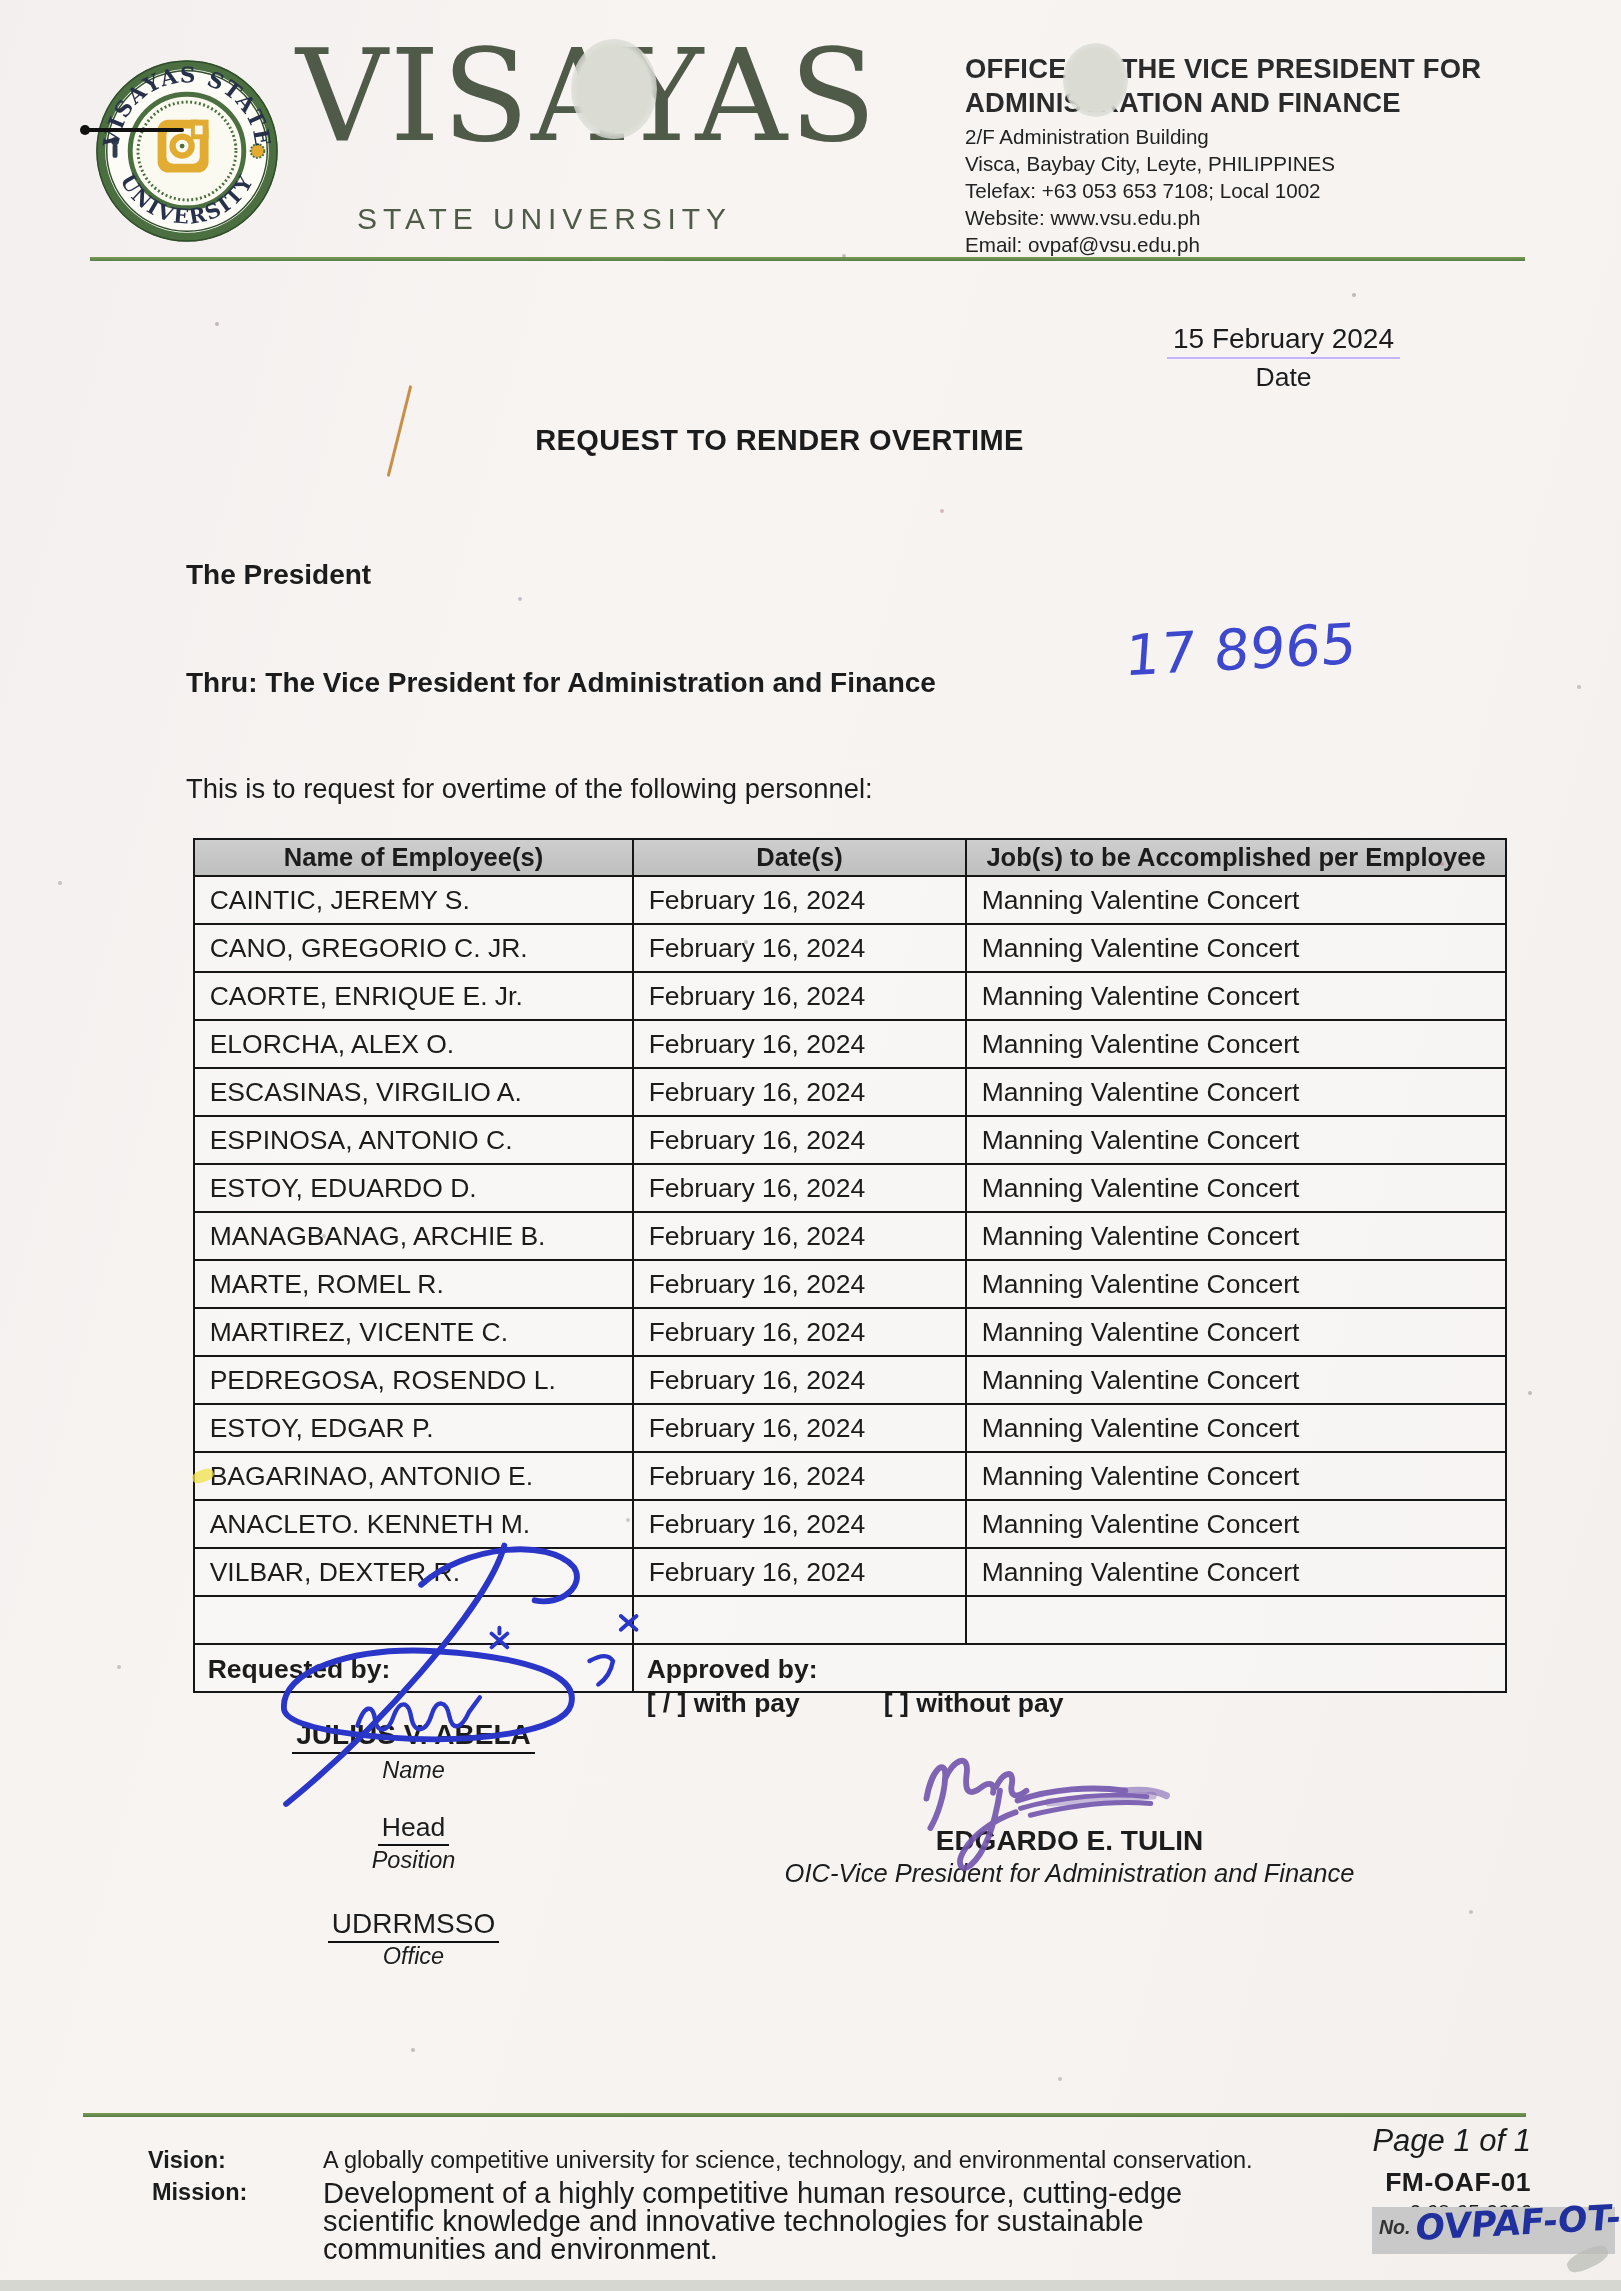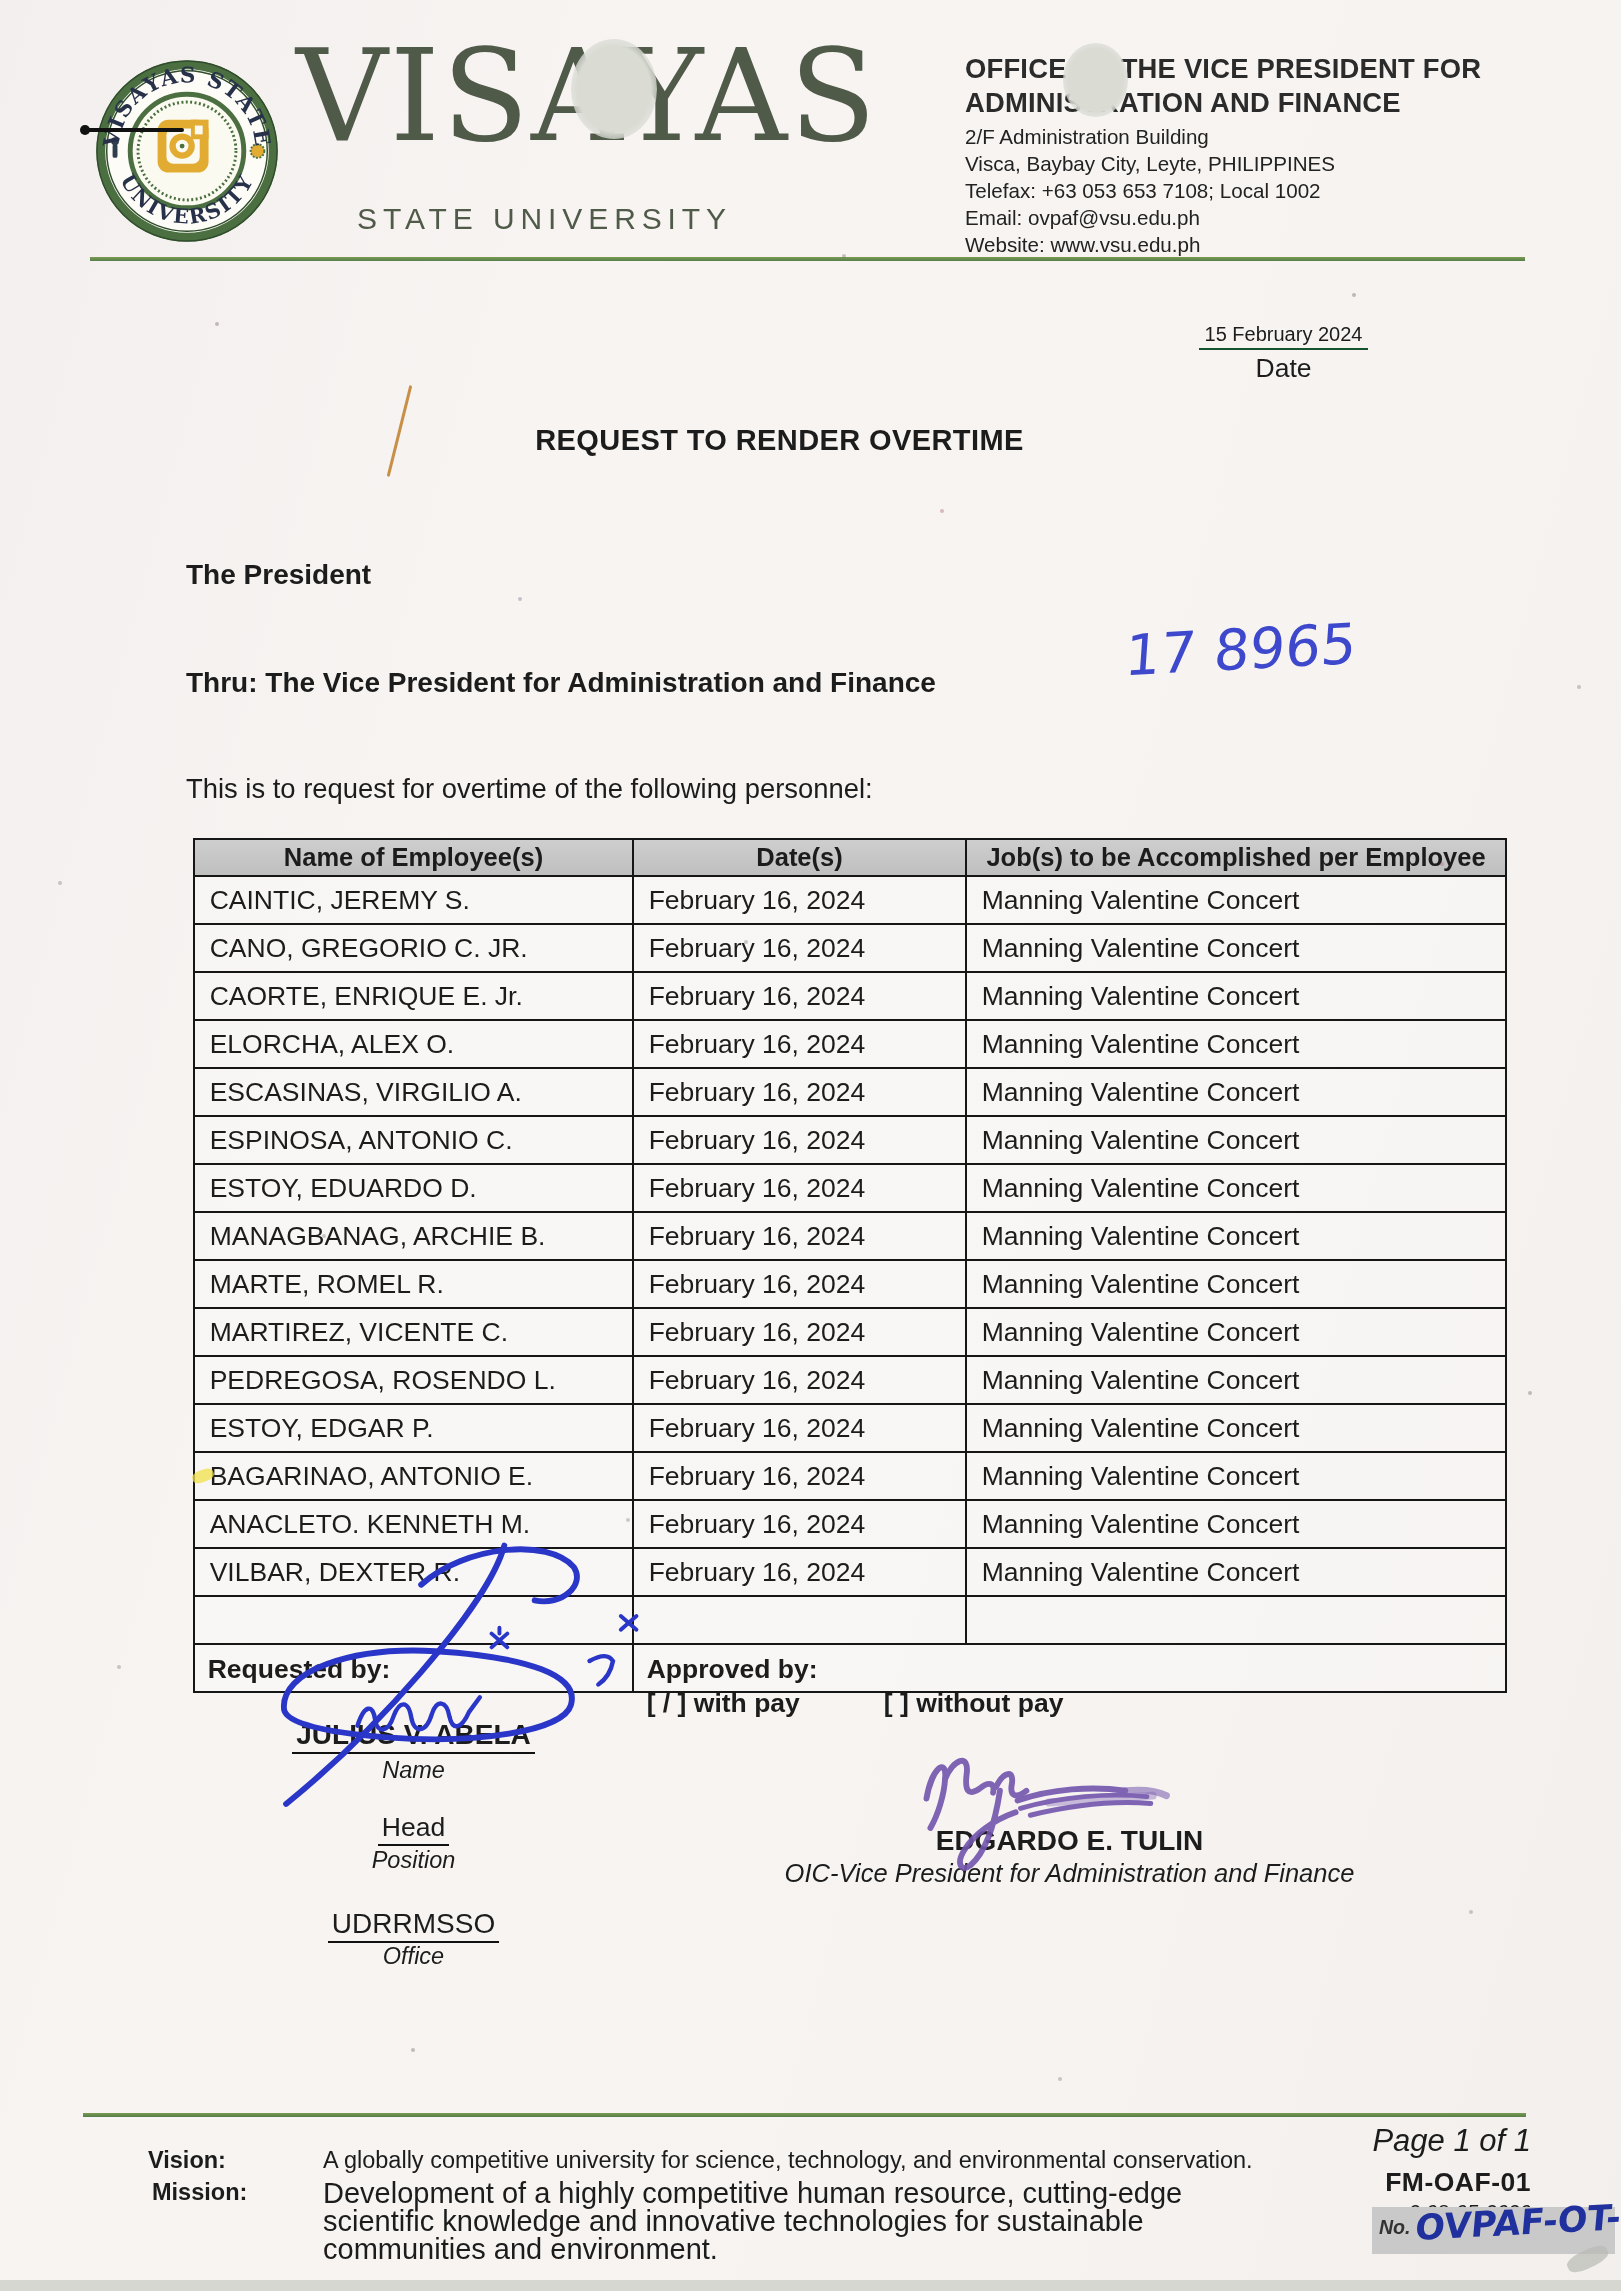--- a/index.html
+++ b/index.html
@@ -16,21 +16,21 @@
   #wordmark-sub{left:357px;top:167px;font-size:30px;letter-spacing:5.9px;color:#4f5a49;font-weight:500;margin-top:35px;}
   .whiteout{background:radial-gradient(ellipse at center,#dadcd4 60%,rgba(218,220,212,0)100%);border-radius:50%;z-index:5;}
   #blob-wordmark{left:571px;top:39px;width:86px;height:100px;}
   #blob-office{left:1063px;top:43px;width:65px;height:74px;}
   #office-block{left:965px;top:52px;width:588px;}
   .office-title{font-size:27.4px;font-weight:bold;color:#2b2b2b;line-height:34px;letter-spacing:0.2px;}
   .office-addr{font-size:20.6px;line-height:27px;color:#222;margin-top:2.9px;}
   #green-rule-top{left:90px;top:257px;width:1435px;height:3.9px;background:linear-gradient(#7c9a50,#54804c);}
   
   #date-block{left:1122px;top:323px;width:323px;text-align:center;}
-  #date-value{display:inline-block;font-size:20px;border-bottom:2px solid #14532d;padding:0 5.9px 2px 5.9px;}
+  #date-value{display:inline-block;font-size:28px;border-bottom:2px solid #c4b5fd;padding:0 5.9px 2px 5.9px;}
   #date-label{font-size:26.5px;margin-top:2.9px;}
   #doc-title{left:0;top:424px;width:1621px;text-align:center;transform:translateX(-31px);font-size:29px;font-weight:bold;letter-spacing:0.4px;}
   #recipient{left:186px;top:559px;font-size:28px;font-weight:bold;}
   #thru-line{left:186px;top:667px;font-size:28px;font-weight:bold;}
   #intro-line{left:186px;top:773px;font-size:27.4px;}
   #hand-number{left:1125px;top:617px;font-size:56px;color:#2a36c8;transform:rotate(-3deg) skewX(-7deg);font-family:"DejaVu Sans",sans-serif;opacity:.9;}
   #orange-slash{left:398px;top:384px;width:2.9px;height:94px;background:#c07c28;transform:rotate(14deg);border-radius:2px;opacity:.85;}
   
   #ot-table{position:absolute;left:193px;top:838px;width:1312px;border-collapse:collapse;table-layout:fixed;}
   #ot-table th,#ot-table td{border:2px solid #161616;}
@@ -113,22 +113,22 @@
 <div class="abs" id="wordmark-sub">STATE UNIVERSITY</div>
 <div class="abs whiteout" id="blob-wordmark"></div>
 
 <div class="abs" id="office-block">
   <div class="office-title">OFFICE OF THE VICE PRESIDENT FOR</div>
   <div class="office-title">ADMINISTRATION AND FINANCE</div>
   <div class="office-addr">
     <div>2/F Administration Building</div>
     <div>Visca, Baybay City, Leyte, PHILIPPINES</div>
     <div>Telefax: +63 053 653 7108; Local 1002</div>
+    <div>Website: www.vsu.edu.ph</div>
     <div>Email: ovpaf@vsu.edu.ph</div>
-    <div>Website: www.vsu.edu.ph</div>
   </div>
 </div>
 <div class="abs whiteout" id="blob-office"></div>
 
 <div class="abs" id="green-rule-top"></div>
 
 <div class="abs" id="date-block">
   <span id="date-value">15 February 2024</span>
   <div id="date-label">Date</div>
 </div>

